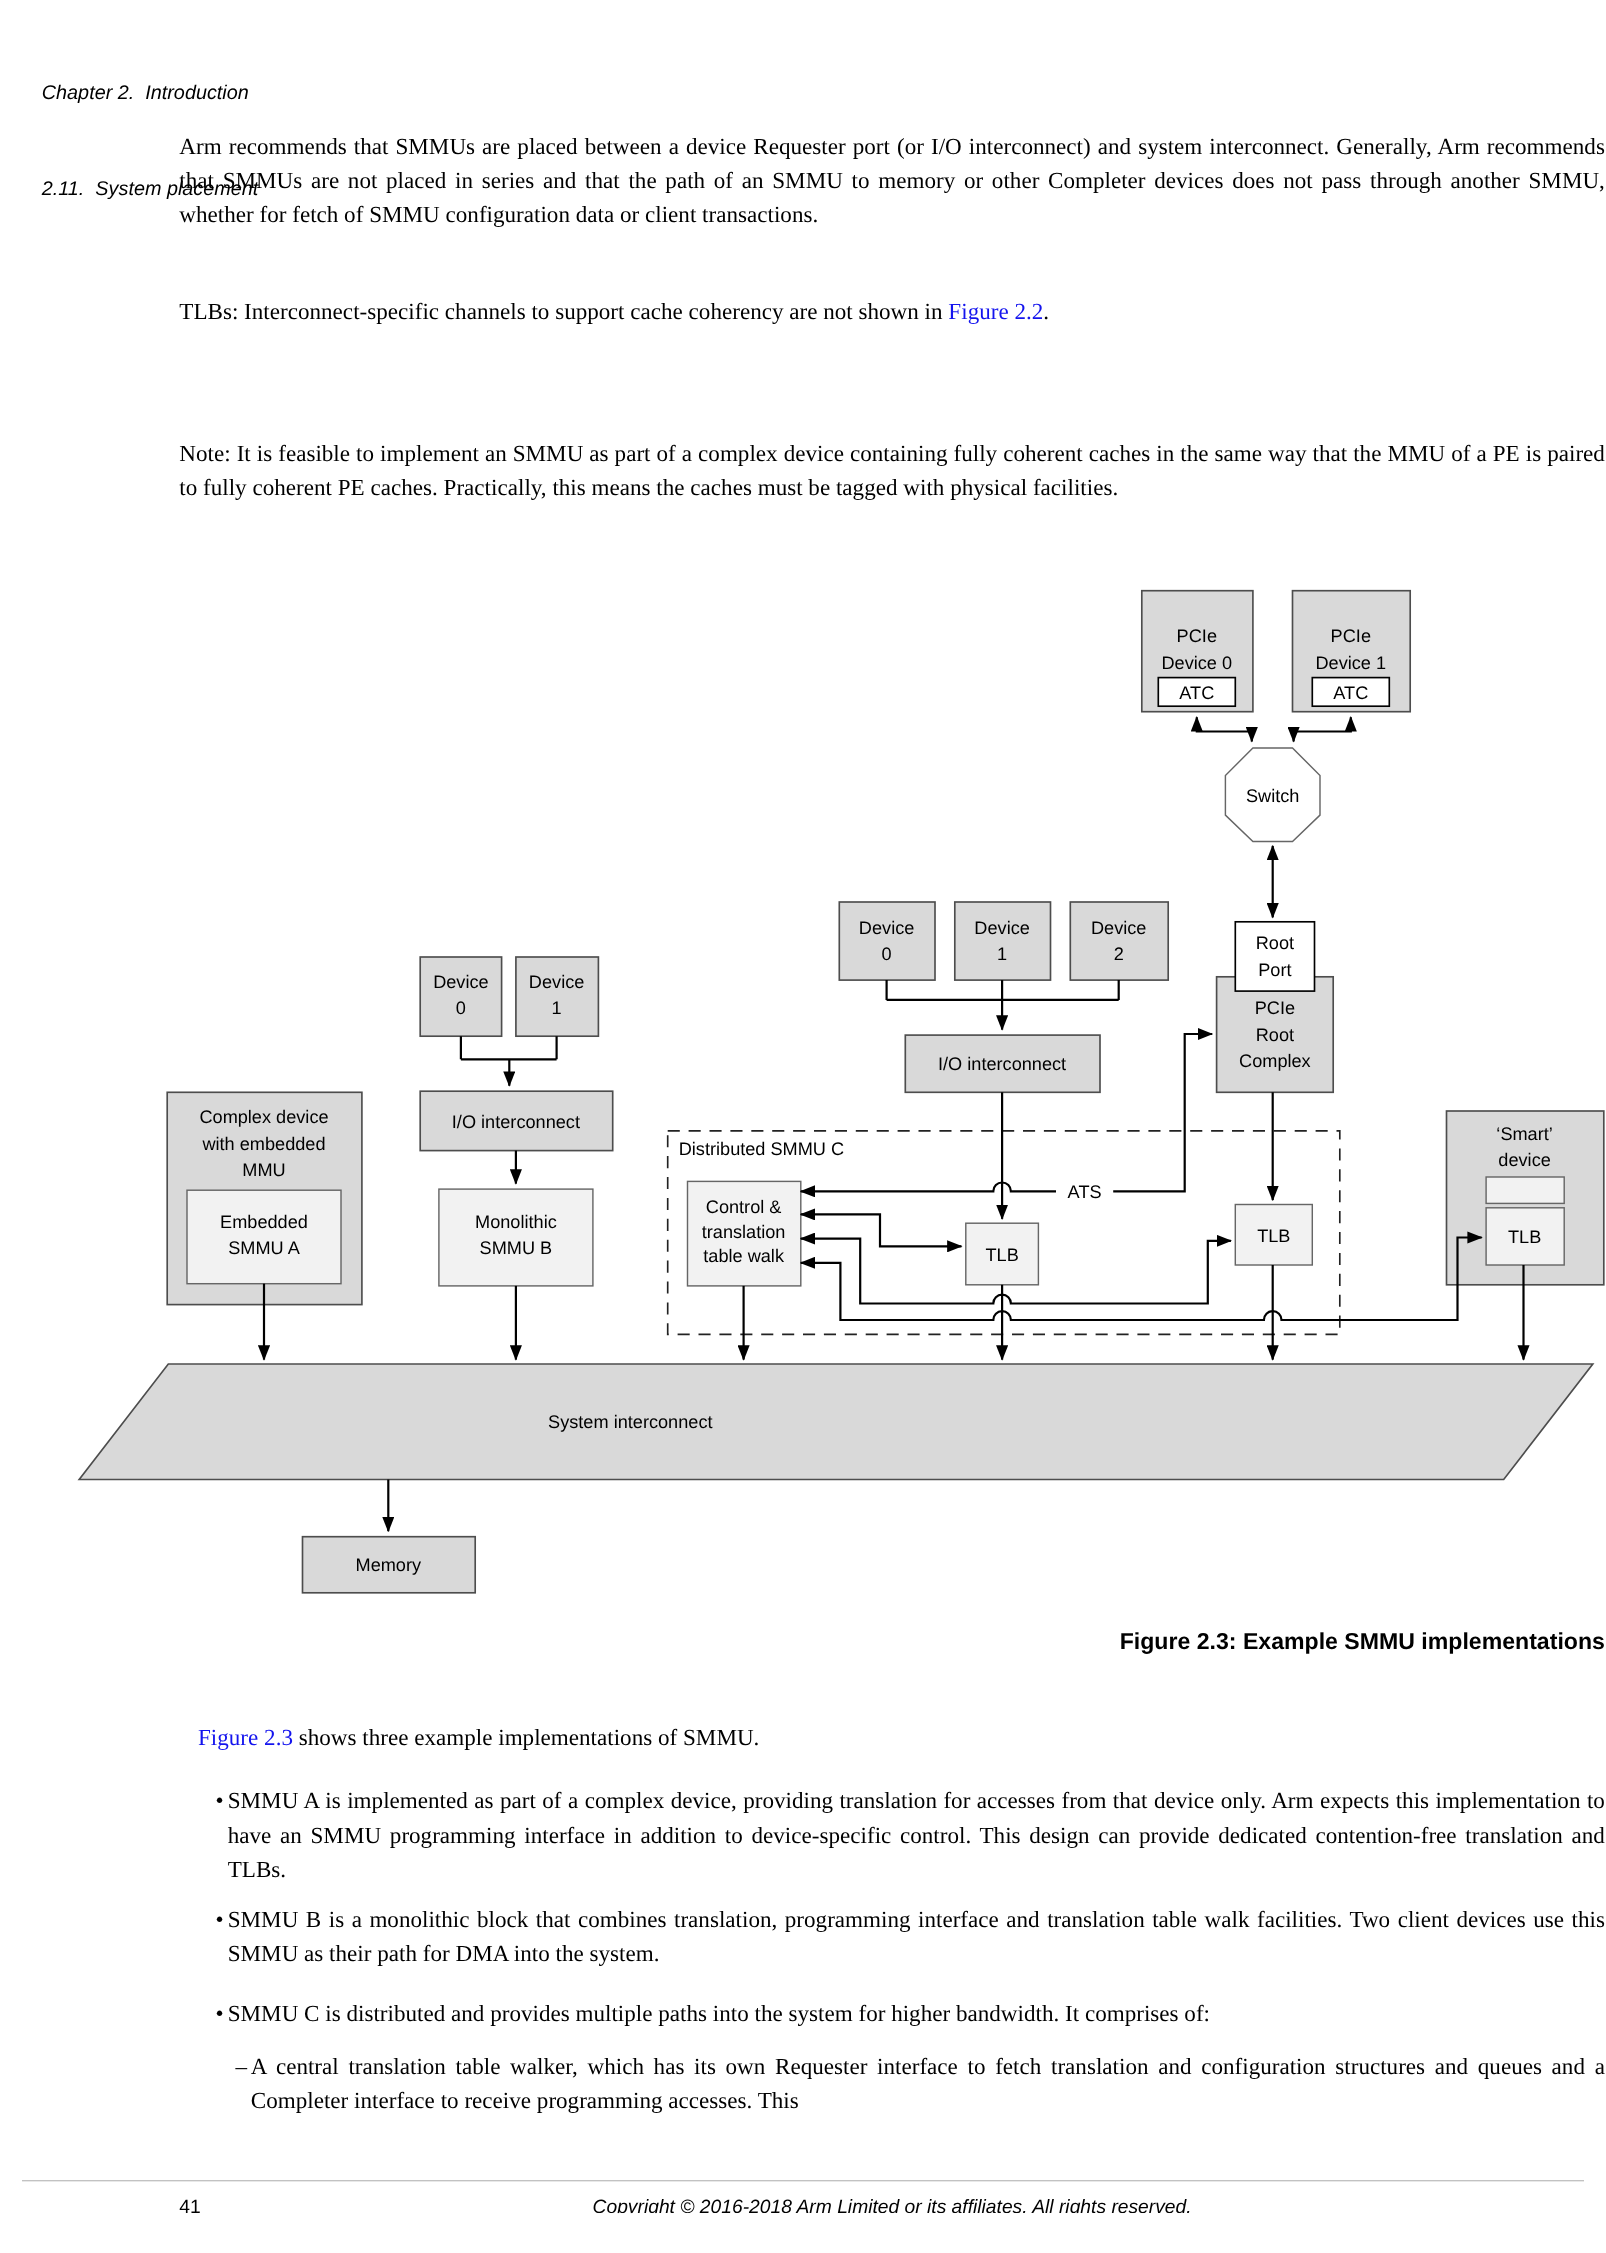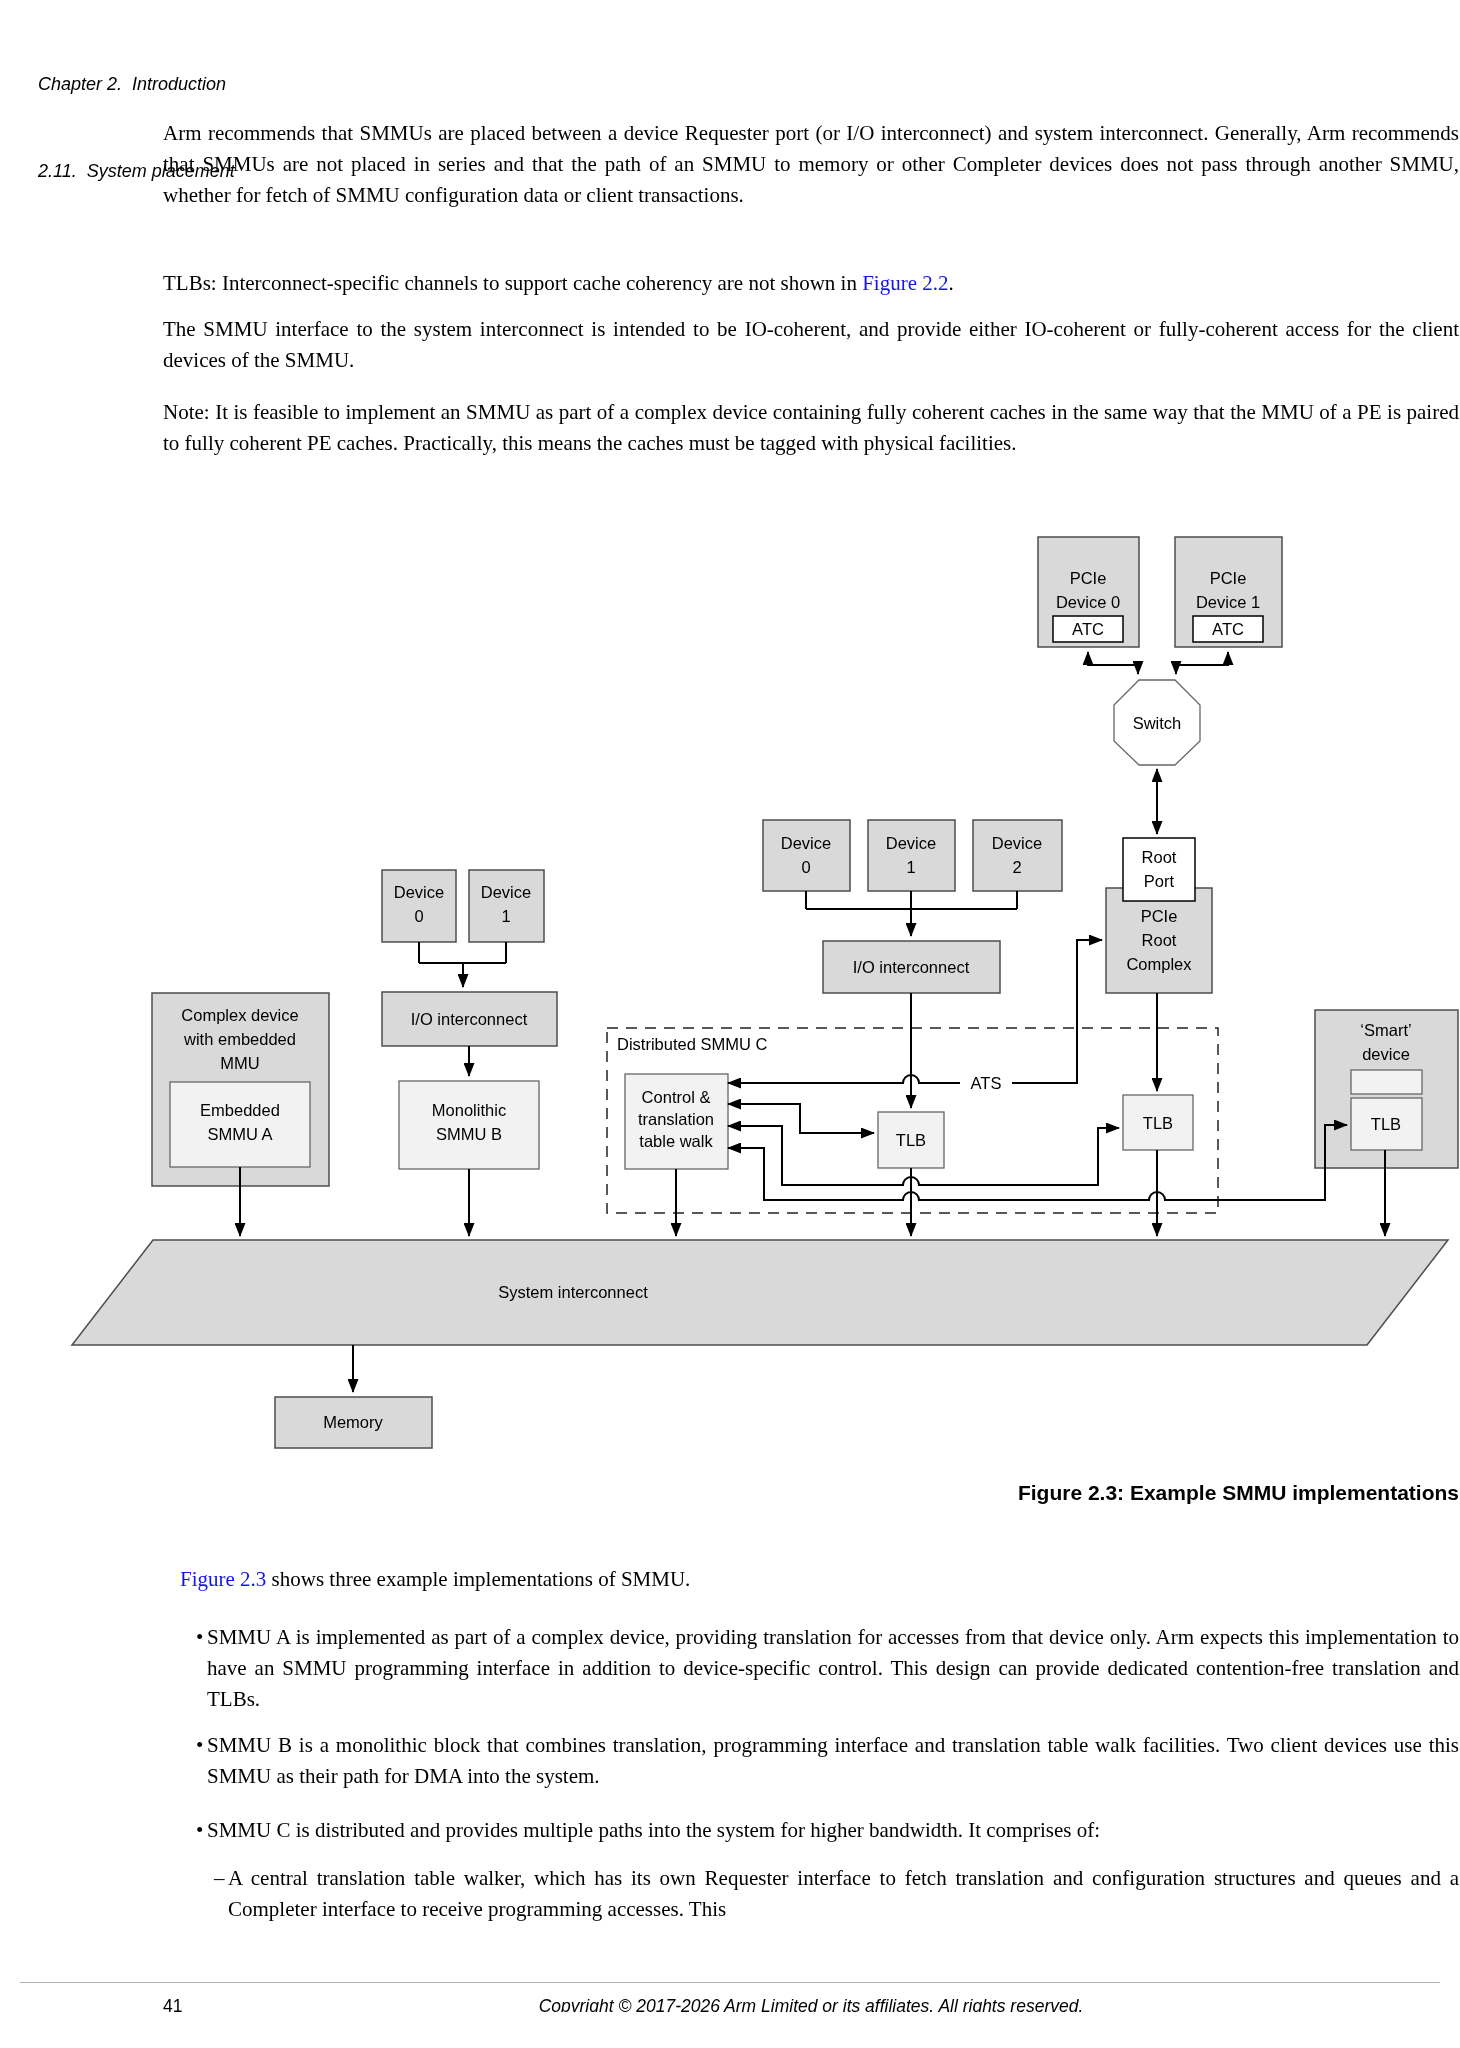--- a/index.html
+++ b/index.html
@@ -54,21 +54,20 @@
 
   <div class="hdr">
     <div>Chapter 2.  Introduction</div>
     <div>2.11.  System placement</div>
   </div>
 
   <div class="para p1">Arm recommends that SMMUs are placed between a device Requester port (or I/O interconnect) and system interconnect. Generally, Arm recommends that SMMUs are not placed in series and that the path of an SMMU to memory or other Completer devices does not pass through another SMMU, whether for fetch of SMMU configuration data or client transactions.</div>
 
   <div class="para p2"><span>TLBs: Interconnect-specific channels to support cache coherency are not shown in </span><a class="doclink">Figure 2.2</a><span>.</span></div>
 
-  <div class="para p3">The SMMU interface to the system interconnect is intended to be IO-coherent, and provide either IO-coherent or fully-coherent access for the client devices of the SMMU.</div>
 
   <div class="para p4">Note: It is feasible to implement an SMMU as part of a complex device containing fully coherent caches in the same way that the MMU of a PE is paired to fully coherent PE caches. Practically, this means the caches must be tagged with physical facilities.</div>
 
   <svg class="diagram" viewBox="0 400 1460 1060" xmlns="http://www.w3.org/2000/svg">
     <defs>
       <marker id="ae" orient="auto" markerUnits="userSpaceOnUse" markerWidth="14" markerHeight="11" refX="13" refY="5.5" viewBox="0 0 14 11">
           <path d="M0 0 L14 5.5 L0 11 Z" fill="#000"></path>
         </marker>
       <marker id="as" orient="auto-start-reverse" markerUnits="userSpaceOnUse" markerWidth="14" markerHeight="11" refX="13" refY="5.5" viewBox="0 0 14 11">
           <path d="M0 0 L14 5.5 L0 11 Z" fill="#000"></path>
@@ -172,18 +171,18 @@
   <div class="li b2"><span class="mark">•</span><span>SMMU B is a monolithic block that combines translation, programming interface and translation table walk facilities. Two client devices use this SMMU as their path for DMA into the system.</span></div>
   <div class="li b3"><span class="mark">•</span><span>SMMU C is distributed and provides multiple paths into the system for higher bandwidth. It comprises of:</span></div>
   <div class="sub"><span class="mark">–</span><span>A central translation table walker, which has its own Requester interface to fetch translation and configuration structures and queues and a Completer interface to receive programming accesses. This</span></div>
 
   <div class="frule"></div>
   <div class="foot fleft">
     
     
   </div>
   <div class="foot fcenter">
-    <div>Copyright © 2017-2026 Arm Limited or its affiliates. All rights reserved.</div>
+    <div>Copyright © 2016-2018 Arm Limited or its affiliates. All rights reserved.</div>
     <div>Non-confidential</div>
   </div>
   <div class="foot fright">41</div>
 
 </div>
 
 </body></html>

